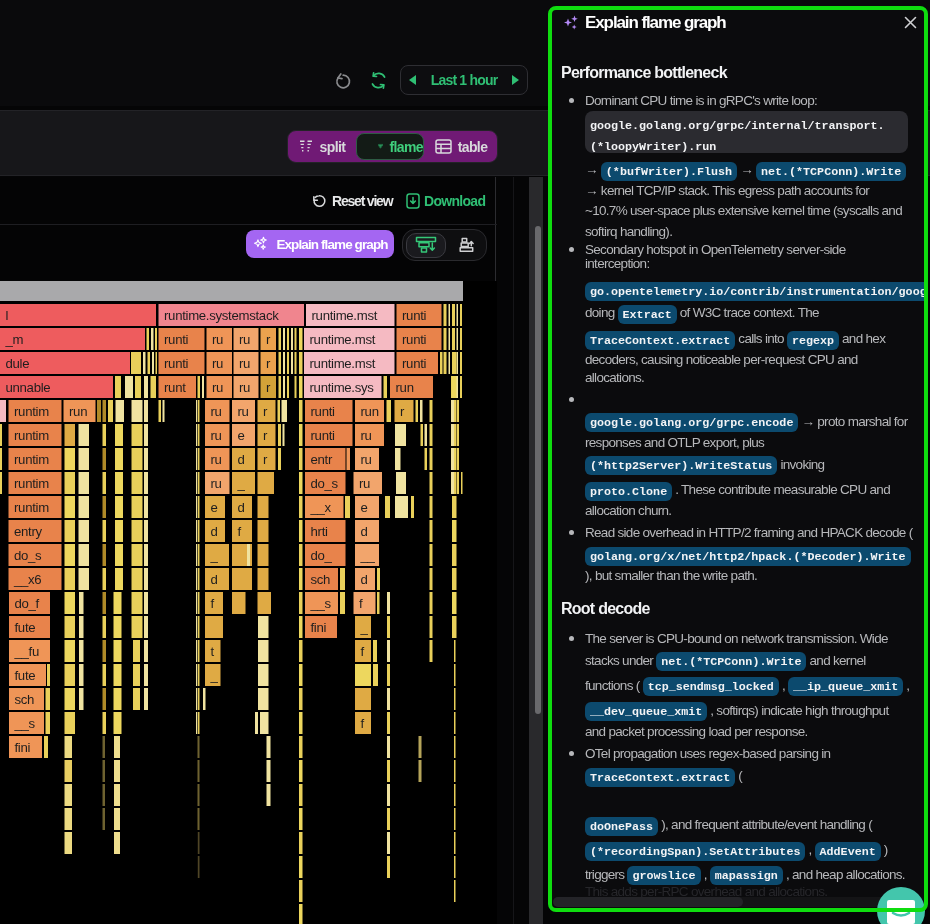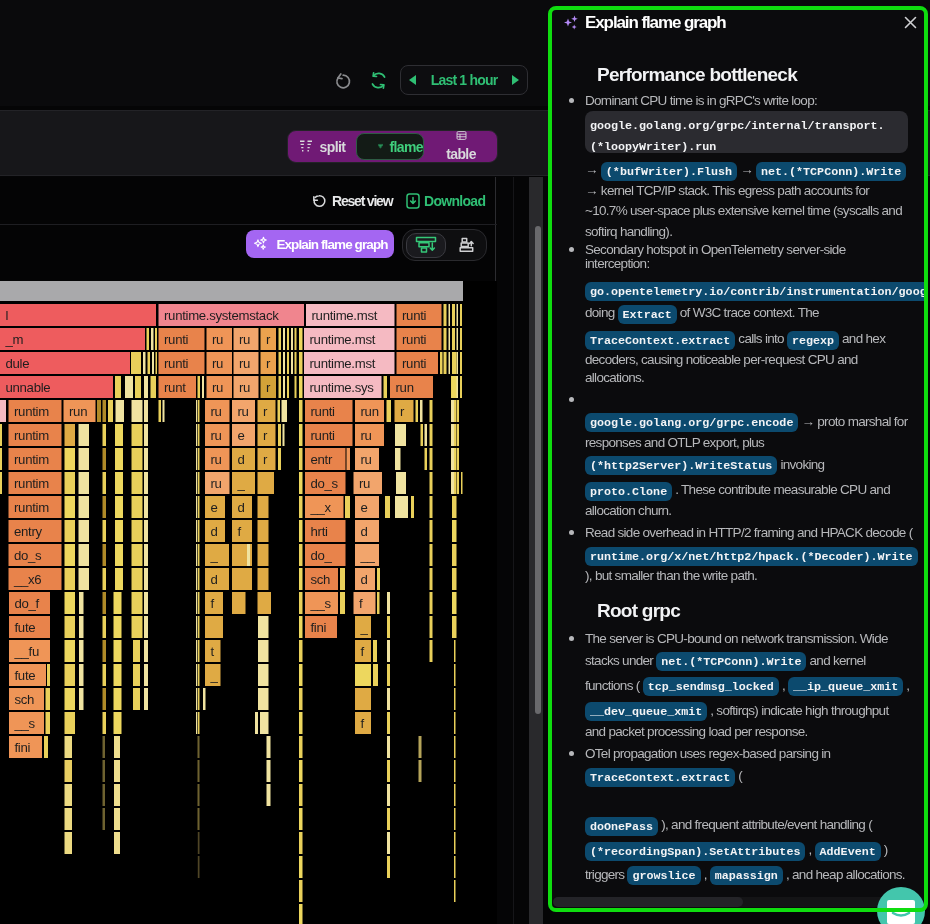--- a/index.html
+++ b/index.html
@@ -38,22 +38,22 @@
   padding:0 8px; color:#2fbf74; }
 .lh-t { font-size:14px; font-weight:bold; letter-spacing:-0.8px; }
 .panel { position:absolute; left:0; top:0; width:930px; height:924px; background:#0b0b0d;
   clip-path:inset(6px 2px 12px 548px round 8px); }
 .pborder { position:absolute; left:548px; top:6px; width:380px; height:906px; border:4.5px solid #0fdd0f;
   border-radius:8px; z-index:60; }
 .ptitle { position:absolute; left:585px; top:13px; font-size:17px; font-weight:bold; color:#fff;
   letter-spacing:-1.1px; z-index:11; }
 .psparkle { position:absolute; left:559px; top:14px; z-index:11; }
 .pclose { position:absolute; left:903px; top:15px; z-index:11; }
-.h2 { position:absolute; left:561px; font-size:19px; font-weight:bold; color:#f2f3f5;
-  letter-spacing:-0.75px; z-index:11; white-space:nowrap;margin-left:36px; }
+.h2 { position:absolute; left:561px; font-size:16px; font-weight:bold; color:#f2f3f5;
+  letter-spacing:-0.75px; z-index:11; white-space:nowrap; }
 .ln { position:absolute; left:585px; font-size:13.5px; letter-spacing:-0.7px; color:#b7b8bb;
   line-height:20px; white-space:nowrap; z-index:11; }
 .cln { left:590px; z-index:12; }
 .faded { color:#26262a; }
 .bub { position:absolute; left:569px; width:5px; height:5px; border-radius:50%; background:#b7b8bb; z-index:11; }
 .code { font-family:"Liberation Mono",monospace; font-weight:bold; font-size:11.7px; letter-spacing:0;
   background:#0c4a6e; color:#f2f3f5; border-radius:6px; padding:2.5px 5px; }
 .mono { font-family:"Liberation Mono",monospace; font-weight:bold; font-size:11.7px; letter-spacing:0;
   color:#f2f3f5;text-align:center; }
 .bigchip { position:absolute; background:#2b2b30; border-radius:8px; z-index:10; }
@@ -92,21 +92,21 @@
       <span>split</span>
     </div>
   <div class="segbtn segactive" style="width:68px;">
       <svg width="17" height="15" viewBox="0 0 17 15" fill="none" stroke="#35c878" stroke-width="1.5" stroke-linejoin="round">
         <rect x="1" y="1" width="15" height="3.6" rx="0.8"></rect>
         <rect x="3.5" y="4.6" width="8" height="3.6" rx="0.8"></rect>
         <rect x="6" y="8.2" width="3.6" height="3.6" rx="0.8"></rect>
       </svg>
       <span>flame</span>
     </div>
-  <div class="segbtn" style="width:72px;flex-direction:column;">
+  <div class="segbtn" style="width:72px;">
       <svg width="17" height="15" viewBox="0 0 17 15" fill="none" stroke="#d8d9db" stroke-width="1.5">
         <rect x="1" y="1" width="15" height="13" rx="2"></rect>
         <path d="M1 5.3 h15 M1 9.6 h15 M6 5.3 v8.7"></path>
       </svg>
       <span>table</span>
     </div>
 </div>
 <div class="card"></div>
 <div class="toolrow1"></div>
 <div class="resetv">
@@ -671,35 +671,36 @@
 <div class="ln" style="top:350px">decoders, causing noticeable per-request CPU and</div>
 <div class="ln" style="top:368px">allocations.</div>
 <div class="bub" style="top:397.0px"></div>
 <div class="ln" style="top:411.5px"><span class="code">google.golang.org/grpc.encode</span> → proto marshal for</div>
 <div class="ln" style="top:433px">responses and OTLP export, plus</div>
 <div class="ln" style="top:454.5px"><span class="code">(*http2Server).WriteStatus</span> invoking</div>
 <div class="ln" style="top:480px"><span class="code">proto.Clone</span> . These contribute measurable CPU and</div>
 <div class="ln" style="top:500.5px">allocation churn.</div>
 <div class="bub" style="top:529.5px"></div>
 <div class="ln" style="top:522.5px">Read side overhead in HTTP/2 framing and HPACK decode (</div>
-<div class="ln" style="top:545px"><span class="code">runtime.org/x/net/http2/hpack.(*Decoder).Write</span></div>
+<div class="ln" style="top:545px"><span class="code">golang.org/x/net/http2/hpack.(*Decoder).Write</span></div>
 <div class="ln" style="top:566px">), but smaller than the write path.</div>
-<div class="h2" style="top:599.8px">Root grpc</div>
+<div class="h2" style="top:599.8px">Root decode</div>
 <div class="bub" style="top:635.5px"></div>
 <div class="ln" style="top:628.5px">The server is CPU-bound on network transmission. Wide</div>
 <div class="ln" style="top:650.5px">stacks under <span class="code">net.(*TCPConn).Write</span> and kernel</div>
 <div class="ln" style="top:675.5px">functions ( <span class="code">tcp_sendmsg_locked</span> , <span class="code">__ip_queue_xmit</span> ,</div>
 <div class="ln" style="top:700.5px"><span class="code">__dev_queue_xmit</span> , softirqs) indicate high throughput</div>
 <div class="ln" style="top:721.5px">and packet processing load per response.</div>
 <div class="bub" style="top:751.0px"></div>
 <div class="ln" style="top:744px">OTel propagation uses regex-based parsing in</div>
 <div class="ln" style="top:766px"><span class="code">TraceContext.extract</span> (</div>
 <div class="ln" style="top:815px"><span class="code">doOnePass</span> ), and frequent attribute/event handling (</div>
 <div class="ln" style="top:840px"><span class="code">(*recordingSpan).SetAttributes</span> , <span class="code">AddEvent</span> )</div>
 <div class="ln" style="top:864.5px">triggers <span class="code">growslice</span> , <span class="code">mapassign</span> , and heap allocations.</div>
+<div class="ln faded" style="top:882px">This adds per-RPC overhead and allocations.</div>
 <div class="hscroll"></div>
 <div class="hthumb"></div>
 </div>
 <div class="chat"><svg width="48" height="48" viewBox="0 0 48 48">
       <circle cx="24" cy="24" r="24" fill="#43c6ac"></circle>
       <path d="M12 13 h24 a2 2 0 0 1 2 2 v20 a2 2 0 0 1 -2 2 h-10 l-5 4 v-4 h-9 a2 2 0 0 1 -2 -2 v-20 a2 2 0 0 1 2 -2 Z" fill="#fff"></path>
       <path d="M16 26 q8 5 16 0" fill="none" stroke="#43c6ac" stroke-width="2.6" stroke-linecap="round"></path>
     </svg></div>
 <div class="pborder"></div>
 

